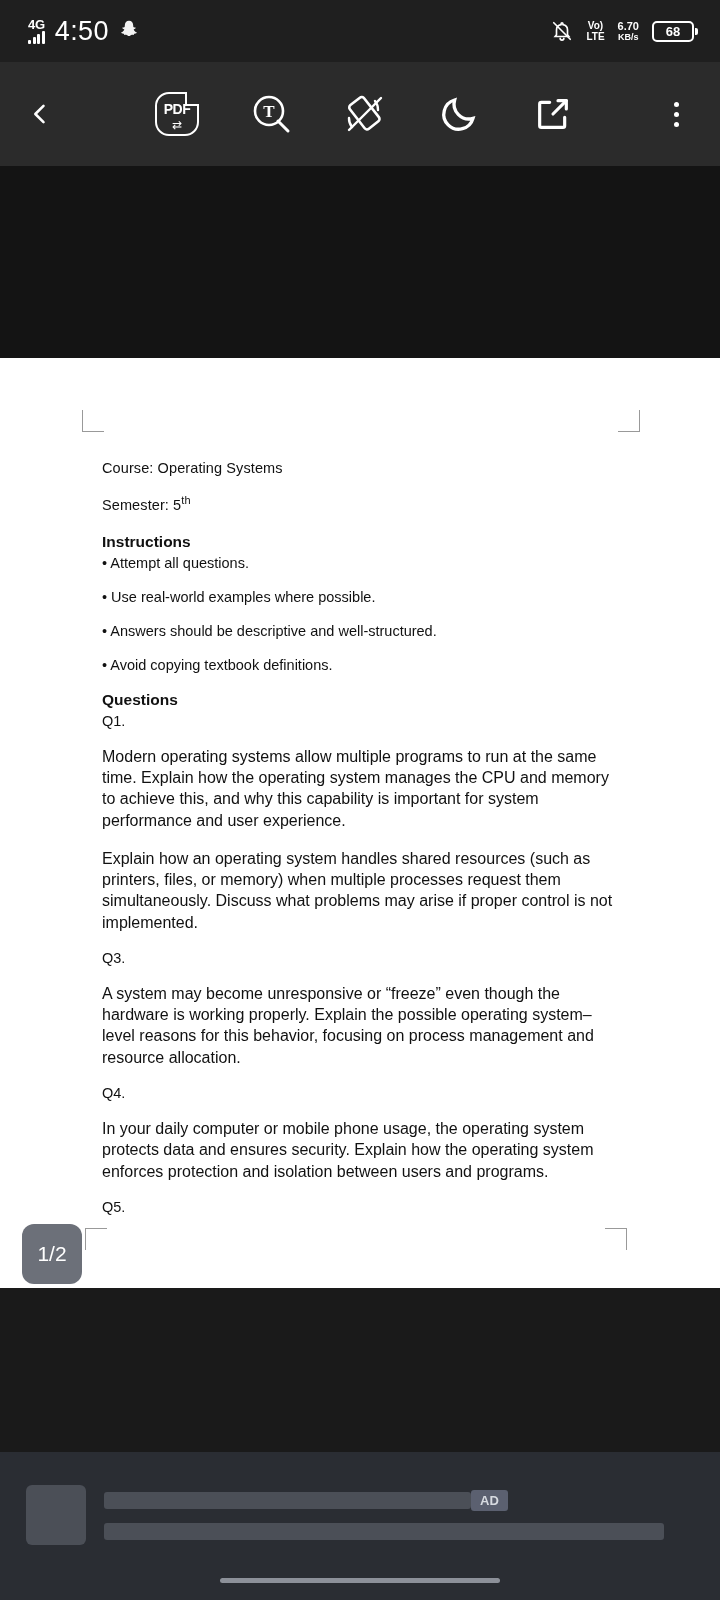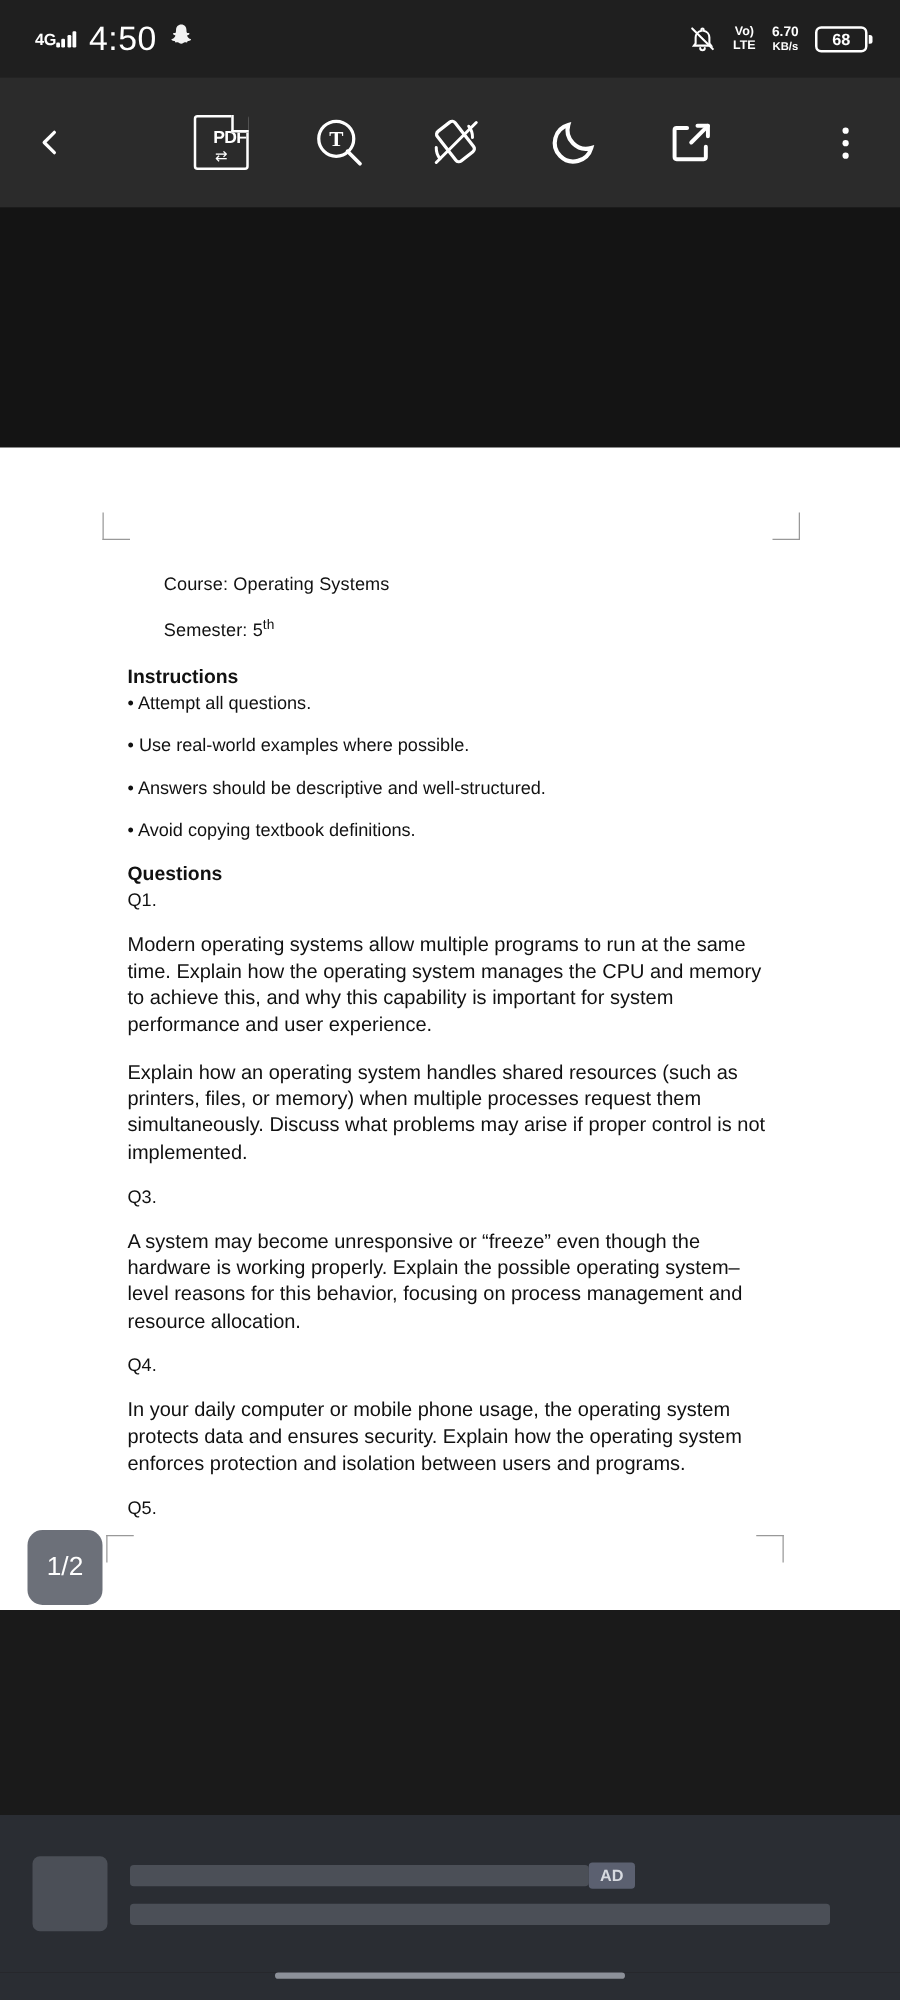--- a/index.html
+++ b/index.html
@@ -24,21 +24,21 @@
     height: 62px;
     background: #1f1f1f;
     color: #ffffff;
     display: flex;
     align-items: center;
     justify-content: space-between;
     padding: 0 22px 0 28px;
     flex: 0 0 auto;
   }
   .status-left { display: flex; align-items: center; gap: 10px; }
-  .net-stack { display: flex; flex-direction: row; align-items: flex-end; line-height: 1; }
+  .net-stack { display: flex; flex-direction: column; align-items: flex-end; line-height: 1; }
   .net-label { font-size: 13px; font-weight: bold; letter-spacing: -0.3px; }
   .sig-bars { display: flex; align-items: flex-end; gap: 1.5px; height: 13px; }
   .sig-bars i { display: block; width: 3px; background: #fff; border-radius: 1px; }
   .sig-bars i:nth-child(1) { height: 4px; }
   .sig-bars i:nth-child(2) { height: 7px; }
   .sig-bars i:nth-child(3) { height: 10px; }
   .sig-bars i:nth-child(4) { height: 13px; }
   .clock { font-size: 27px; font-weight: 500; letter-spacing: 0.4px; }
   .ghost-icon { font-size: 19px; opacity: .95; }
 
@@ -75,22 +75,22 @@
     justify-content: center;
     gap: 48px;
     padding-right: 4px;
   }
   .tb-btn { width: 46px; height: 46px; display: flex; align-items: center; justify-content: center; color: #fff; }
   .tb-more { width: 48px; display: flex; align-items: center; justify-content: center; }
   .dots { display: flex; flex-direction: column; gap: 5px; }
   .dots i { width: 5px; height: 5px; background: #fff; border-radius: 50%; display: block; }
 
   .pdf-badge {
-    width: 44px; height: 44px; border: 2.5px solid #fff; border-radius: 3px;
-    position: relative; display: flex; align-items: flex-start; justify-content: flex-end;
+    width: 44px; height: 44px; border: 2.5px solid #fff; border-radius: 14px;
+    position: relative; display: flex; align-items: flex-start; justify-content: center;
   }
   .pdf-badge .txt { font-size: 14px; font-weight: bold; color: #fff; margin-top: 7px; letter-spacing: -0.5px; }
   .pdf-badge .corner {
     position: absolute; top: -2px; right: -2px; width: 14px; height: 14px;
     background: #2b2b2b; border-left: 2.5px solid #fff; border-bottom: 2.5px solid #fff;
     transform: none;
   }
   .pdf-badge .arrows {
     position: absolute; bottom: 3px; left: 0; right: 0; text-align: center;
     font-size: 12px; color: #fff; line-height: 1;
@@ -121,21 +121,21 @@
     color: #111;
   }
   .doc-title {
     font-size: 16.5px;
     font-weight: bold;
     text-align: center;
     letter-spacing: .1px;
     margin-bottom: 10px;
     padding-left: 22px;
   }
-  .doc-line { font-size: 14.5px; margin-bottom: 18px; letter-spacing: .1px; margin-left: 29px; }
+  .doc-line { font-size: 14.5px; margin-bottom: 18px; letter-spacing: .1px; }
   .doc-line.tight { margin-bottom: 20px; }
   .sup { font-size: 11px; vertical-align: super; }
   .doc-h { font-size: 15.5px; font-weight: bold; margin-bottom: 4px; }
   .bullet { font-size: 14.5px; margin-bottom: 18px; }
   .qlabel { font-size: 14.5px; margin-bottom: 17px; }
   .qbody { font-size: 16px; line-height: 1.33; margin-bottom: 17px; }
 
   .gap-bottom { background: #1a1a1a; height: 100%; }
 
   .page-indicator {

